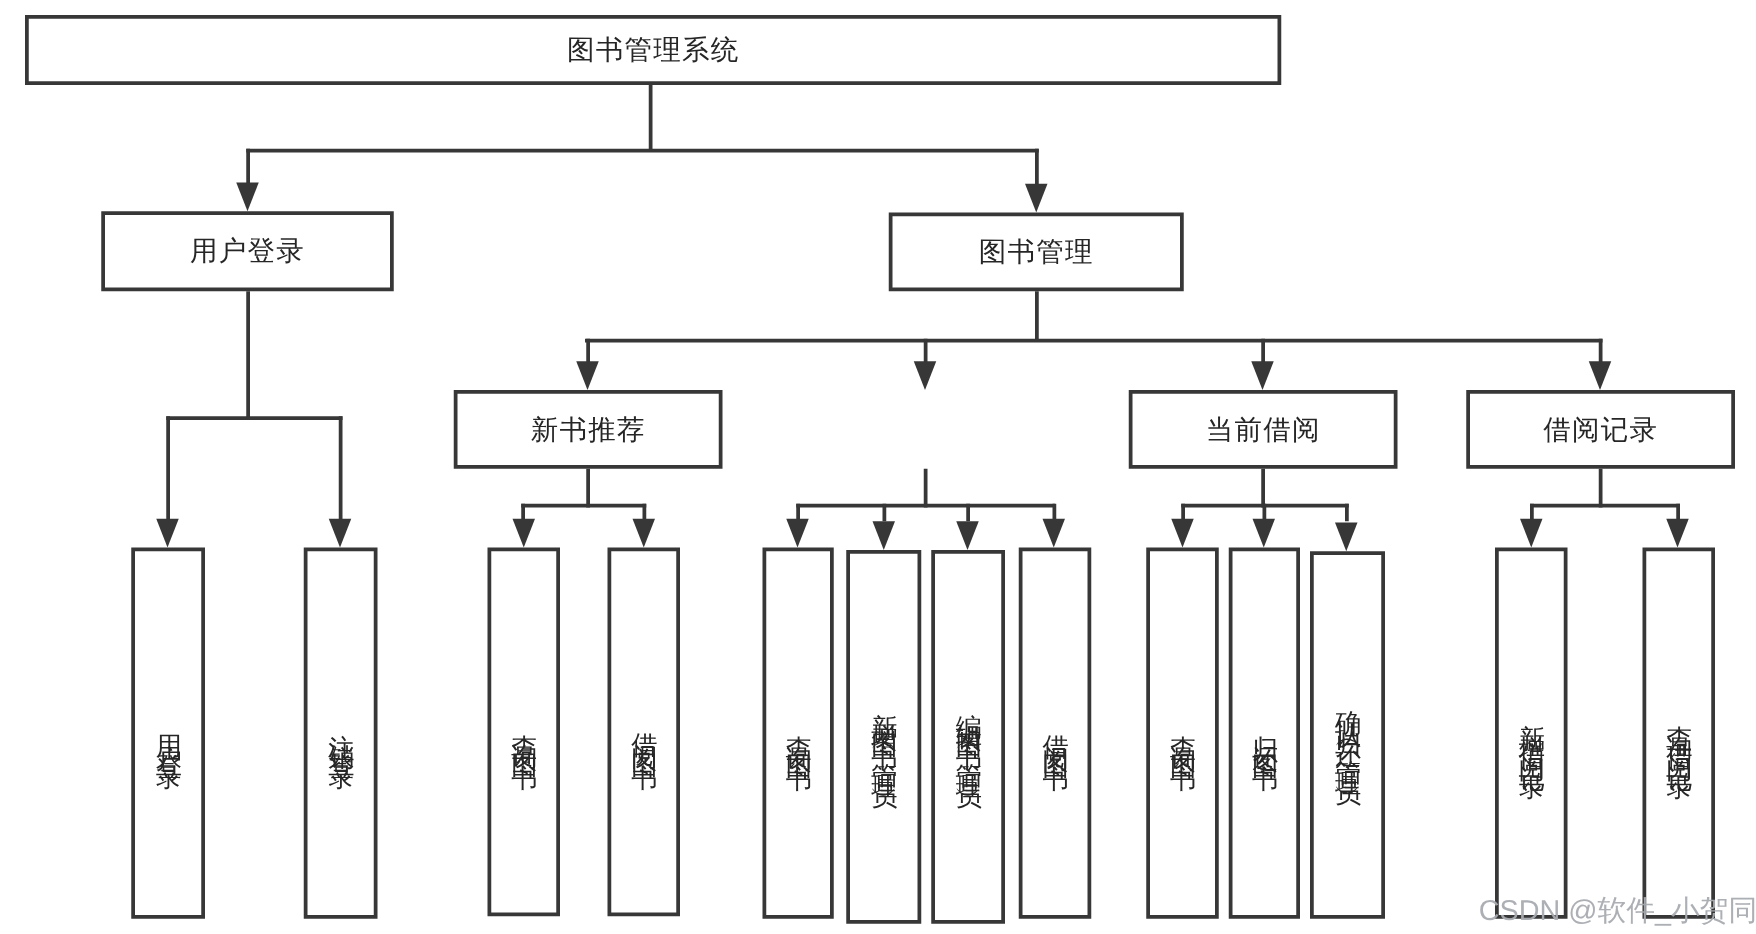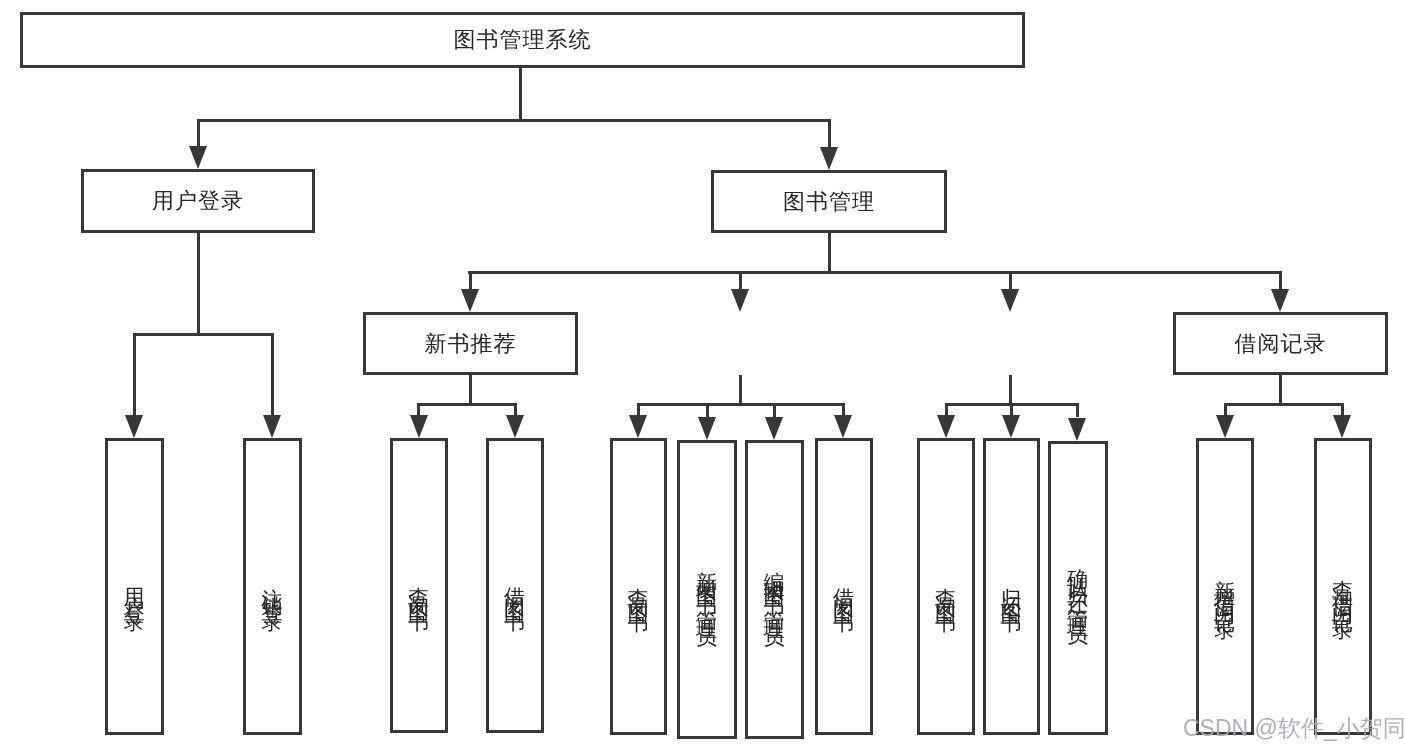--- a/index.html
+++ b/index.html
@@ -41,20 +41,23 @@
   <div class="box h" style="left:81px;top:169px;width:234px;height:64px">
     <span>用户登录</span>
   </div>
 
   <div class="box h" style="left:363px;top:312px;width:215px;height:63px">
     <span>新书推荐</span>
   </div>
 
   <div class="box h" style="left:711px;top:170px;width:236px;height:63px">
     <span>图书管理</span>
+  </div>
+  <div class="box h" style="left:903px;top:312px;width:215px;height:63px">
+    <span>当前借阅</span>
   </div>
   <div class="box h" style="left:1173px;top:312px;width:215px;height:63px">
     <span>借阅记录</span>
   </div>
 
   <div class="box v" style="left:105px;top:438px;width:59px;height:297px">
     <span>用户登录</span>
   </div>
   <div class="box v" style="left:243px;top:438px;width:59px;height:297px">
     <span>注销登录</span>

